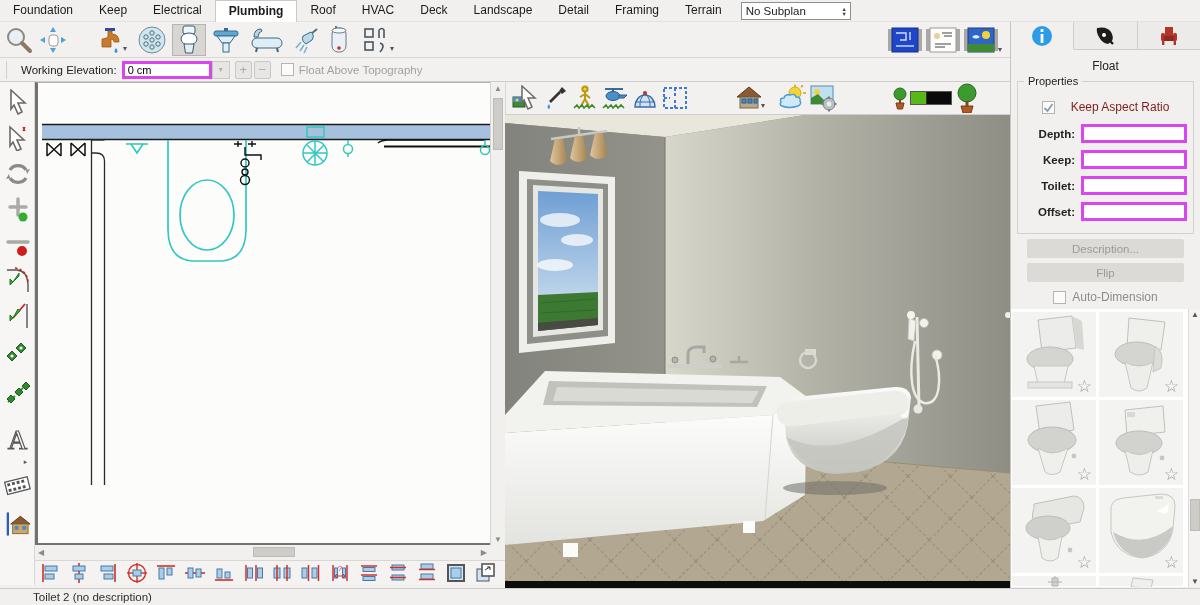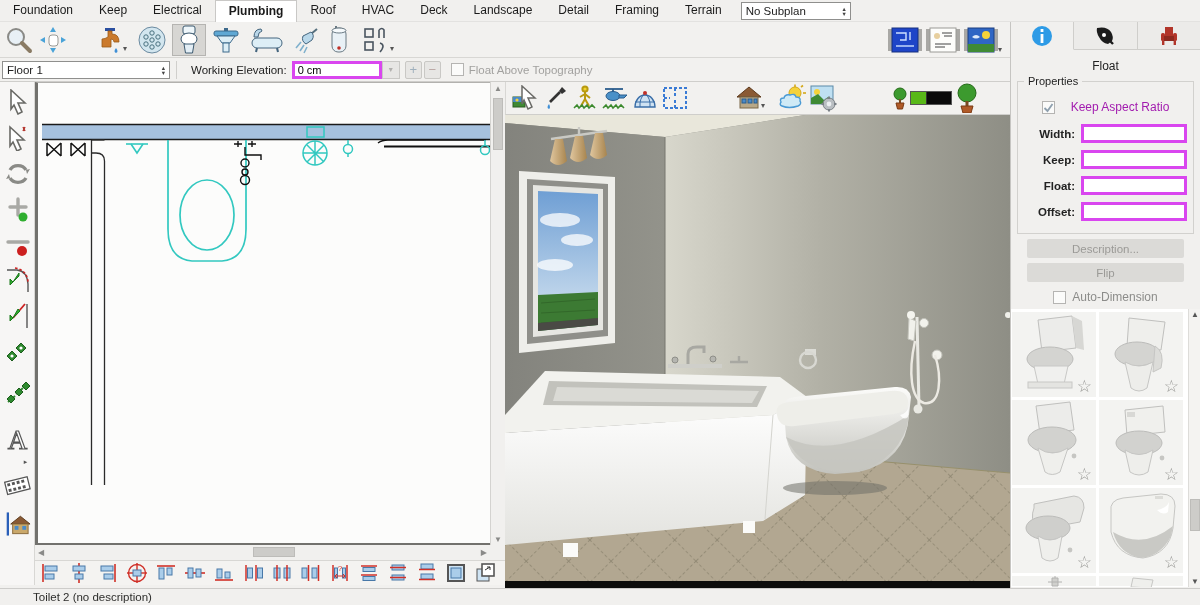--- a/index.html
+++ b/index.html
@@ -203,27 +203,20 @@
           <rect x="4" y="1" width="26" height="24" fill="#2f66c4" stroke="#1c3f80"></rect>
           <circle cx="22" cy="8" r="4" fill="#f4d23a"></circle>
           <path d="M4,17 h26 v8 h-26z" fill="#3f8a34"></path>
           <path d="M8,10 q4,-4 8,0 q-4,3 -8,0z" fill="#dfeaf8"></path>
         </svg>
     </div>
     <span class="dd" style="margin-right:8px">▾</span>
   </div>
 
   <div class="floorbar">
-    <div class="combo" style="width:168px;margin-left:2px">
-      <span>Floor 1</span>
-      <span class="spin">
-          <span>▴</span>
-          <span>▾</span>
-        </span>
-    </div>
     <div class="sep"></div>
     <span style="margin-left:8px">Working Elevation:</span>
     <input class="pinput" style="width: 90px; height: 18px; margin-left: 5px;" value="0 cm">
     <div class="dbtn" style="width:18px">
         <span style="font-size:8px">▾</span>
       </div>
     <div class="dbtn" style="width:17px;margin-left:5px;border-radius:2px">
         <span style="font-size:13px;color:#9fb0bd">+</span>
       </div>
     <div class="dbtn" style="width:17px;margin-left:2px;border-radius:2px">
@@ -763,32 +756,32 @@
     <div class="ptitle">Float</div>
 
     <div class="fieldset">
       <span class="legend">Properties</span>
       <div style="display:flex;align-items:center;justify-content:center;margin-bottom:10px">
         <span class="cb">
             <svg width="11" height="11" viewBox="0 0 11 11">
               <path d="M1.5,6 l3,3 5,-7" fill="none" stroke="#8fa0ae" stroke-width="1.8"></path>
             </svg>
           </span>
-        <span style="margin-left:16px;color:#a21caf">Keep Aspect Ratio</span>
+        <span style="margin-left:16px;color:#7f1d1d">Keep Aspect Ratio</span>
       </div>
       <div class="prow">
-        <span class="plabel">Width:</span>
+        <span class="plabel">Depth:</span>
         <input class="pinput" value="" style="">
       </div>
       <div class="prow">
         <span class="plabel">Keep:</span>
         <input class="pinput" value="" style="">
       </div>
       <div class="prow">
-        <span class="plabel">Float:</span>
+        <span class="plabel">Toilet:</span>
         <input class="pinput" value="" style="">
       </div>
       <div class="prow" style="margin-bottom:2px">
         <span class="plabel">Offset:</span>
         <input class="pinput" value="" style="">
       </div>
     </div>
 
     <div class="gbtn">Description...</div>
     <div class="gbtn">Flip</div>

